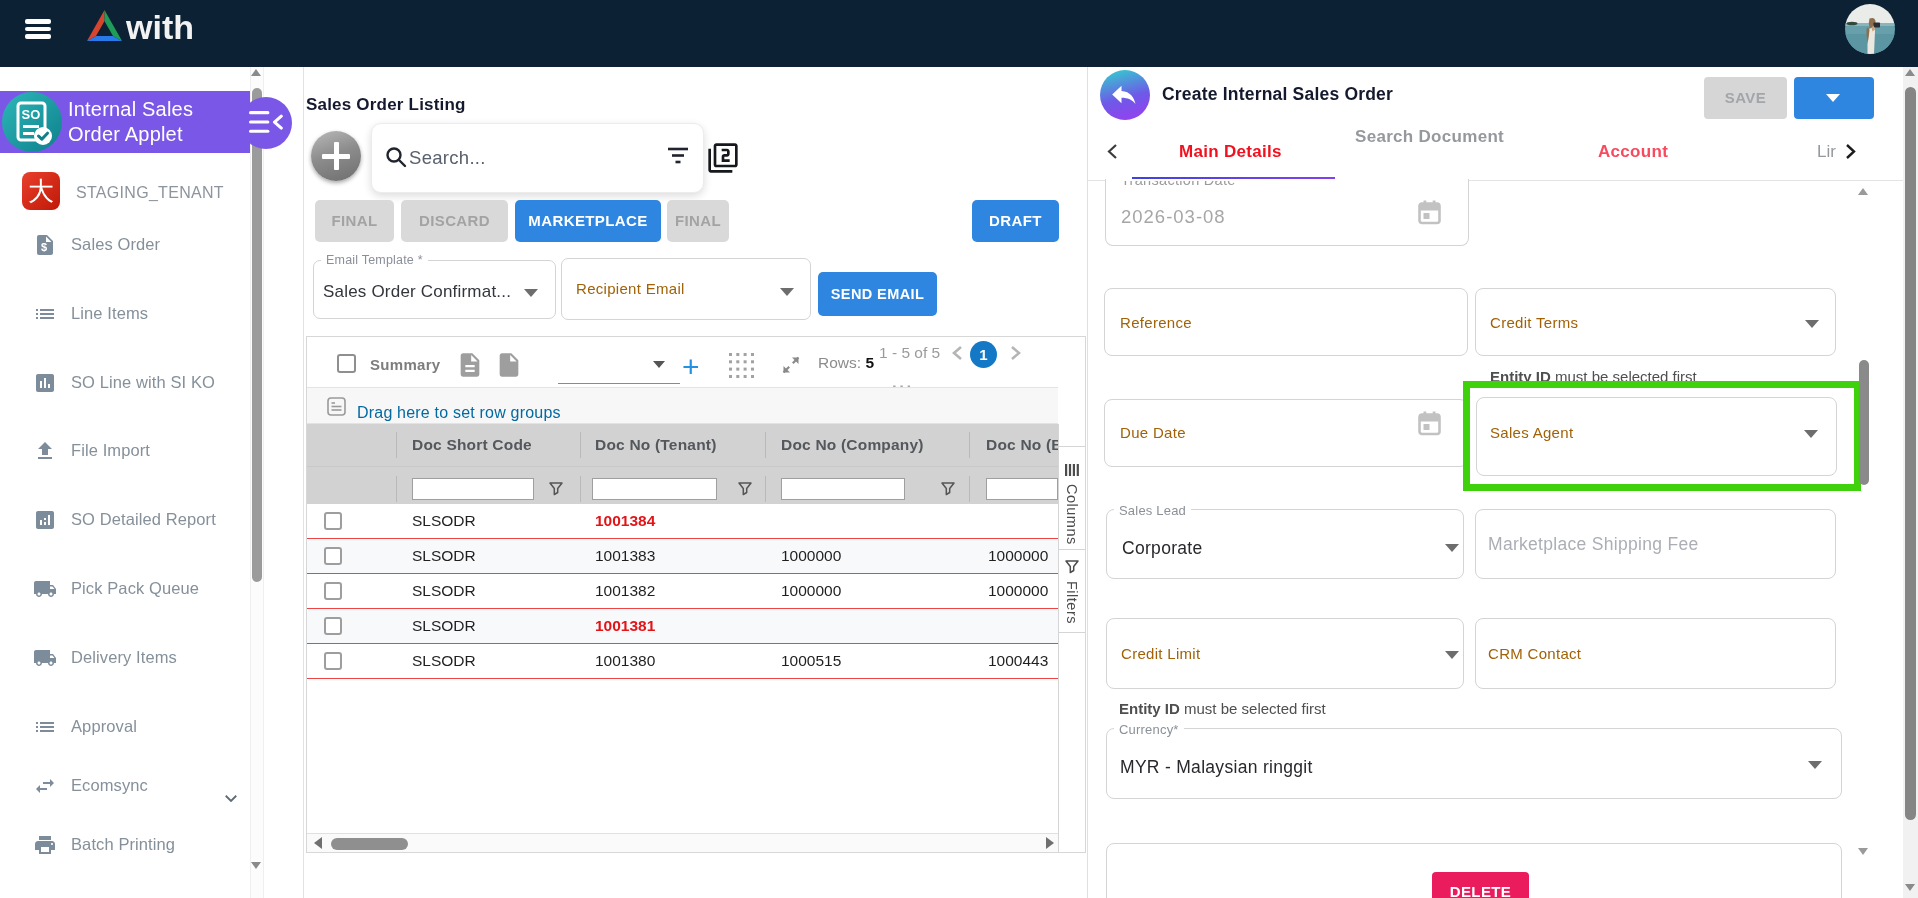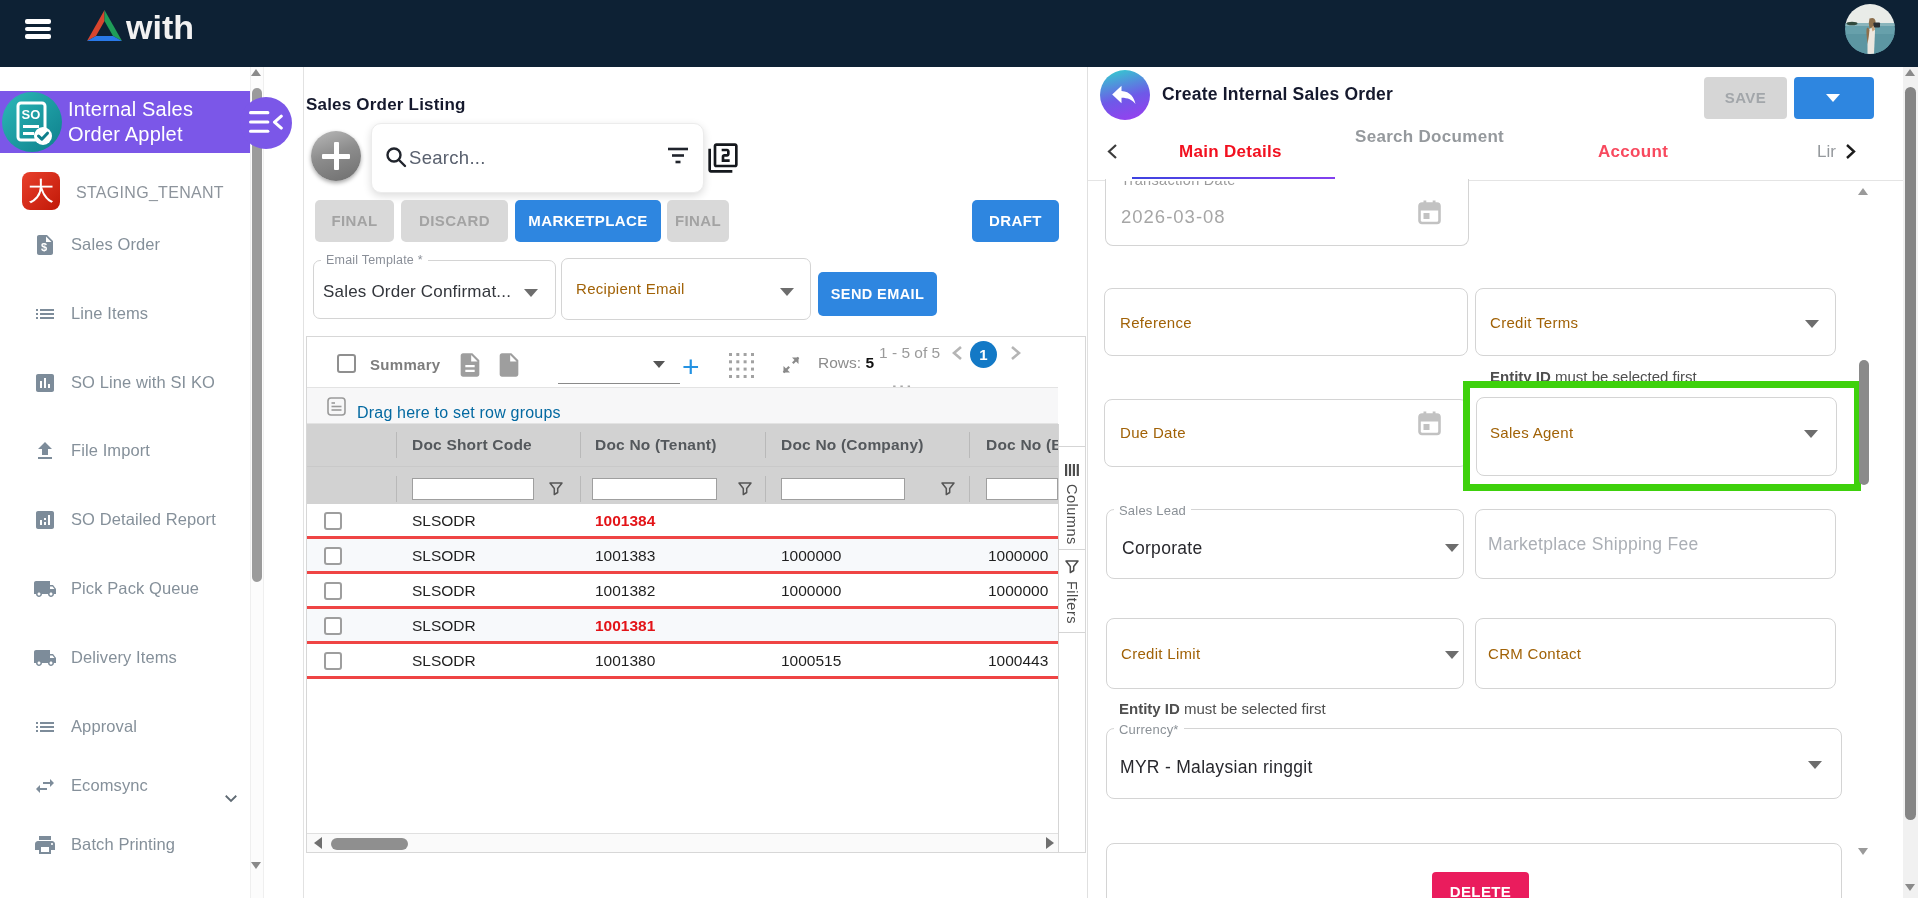--- a/index.html
+++ b/index.html
@@ -40,21 +40,21 @@
   .ph { color:#a16207; font-size:15px; letter-spacing:0.3px; }
   .caret { position:absolute; width:0; height:0; border-left:7px solid transparent; border-right:7px solid transparent; border-top:8px solid #6d6d6d; }
   .btn { position:absolute; border-radius:5px; font-weight:bold; font-size:15px; text-align:center; letter-spacing:0.4px; }
   .btn-gray { background:#d9d9d9; color:#a3a3a3; }
   .btn-blue { background:#2e86e0; color:#fff; }
   .hdrsep { width:1px; height:26px; background:#b9b9b9; }
   .hdrtxt { font-size:15.5px; font-weight:bold; color:#54585c; letter-spacing:0.2px; white-space:nowrap; }
   .flt { top:141px; height:22px; border:1px solid #9f9f9f; background:#fff; outline:none; }
   .funnel { top:145px; }
   .vtext { writing-mode:vertical-lr; font-size:14.5px; color:#4c4c4c; letter-spacing:0.5px; }
-  .rowline { position:absolute; left:0; width:751px; height:35px; border-bottom:3px solid #ef4444;text-align:center; }
+  .rowline { position:absolute; left:0; width:751px; height:35px; border-bottom:1px solid #ef4444;text-align:center; }
   .cb { position:absolute; left:17px; top:8px; width:18px; height:18px; border:2px solid #9e9e9e; border-radius:3px; background:#fff; }
   .cell { position:absolute; top:8px; font-size:15.5px; color:#1f1f1f; }
   .redcell { color:#e31418; font-weight:bold; }
 </style>
 </head>
 <body>
 <div id="stage">
 
   <div class="abs" id="navbar">
     <div class="hbar" style="top:19px;"></div>

